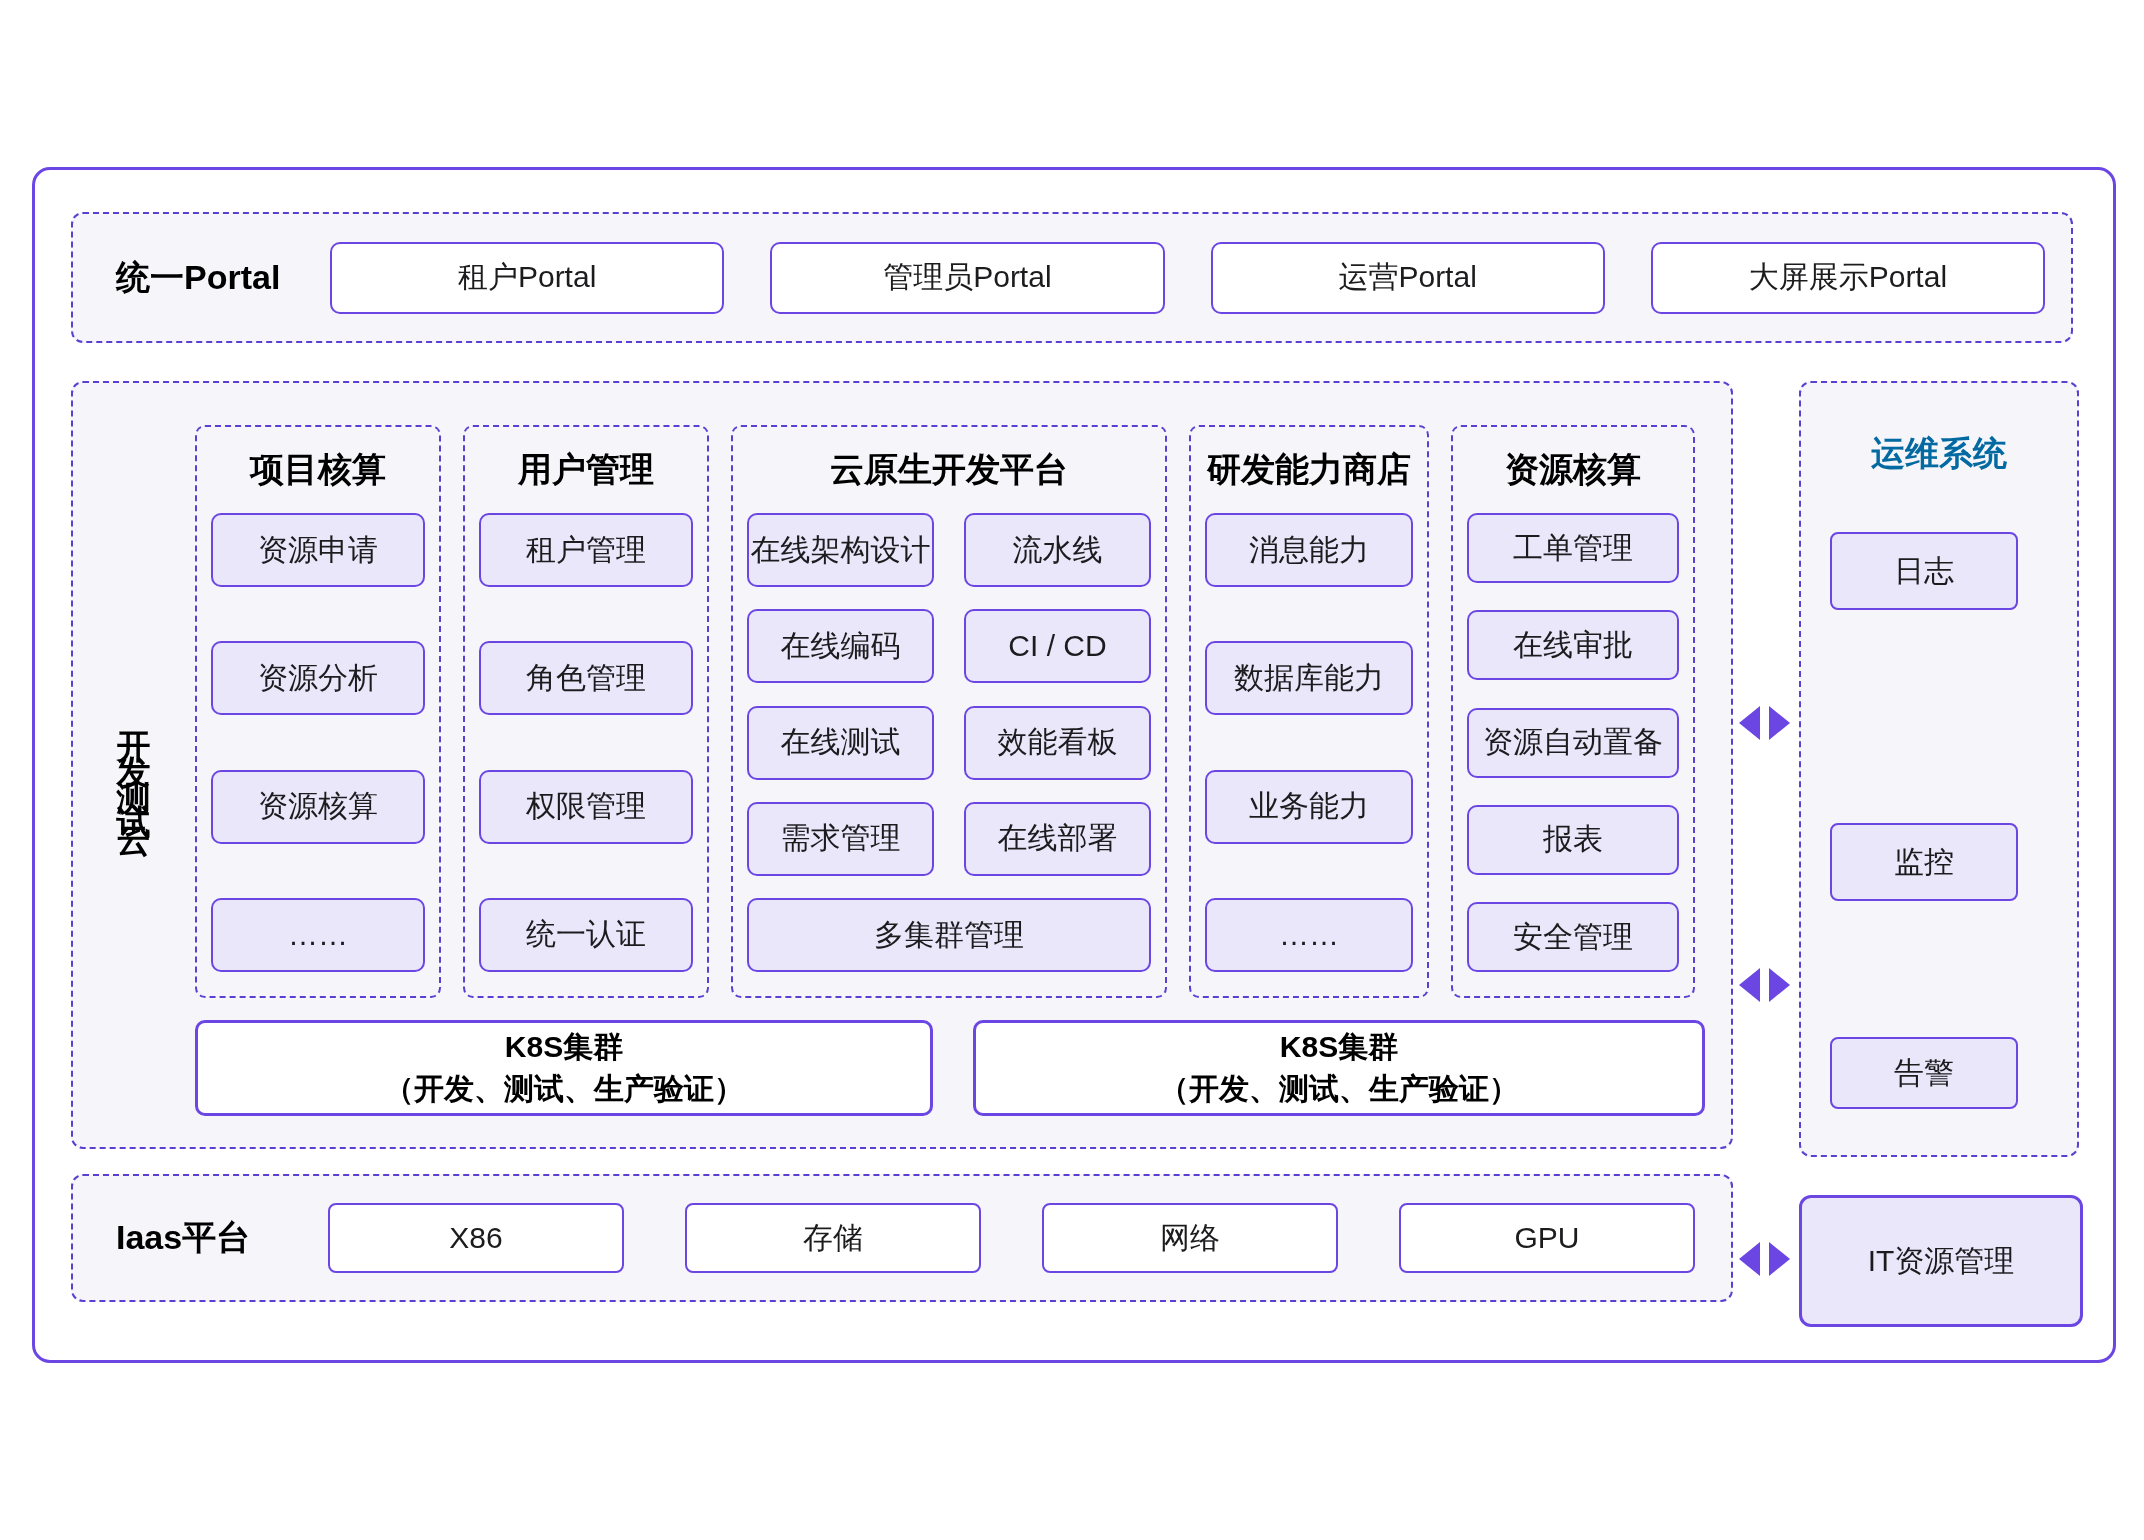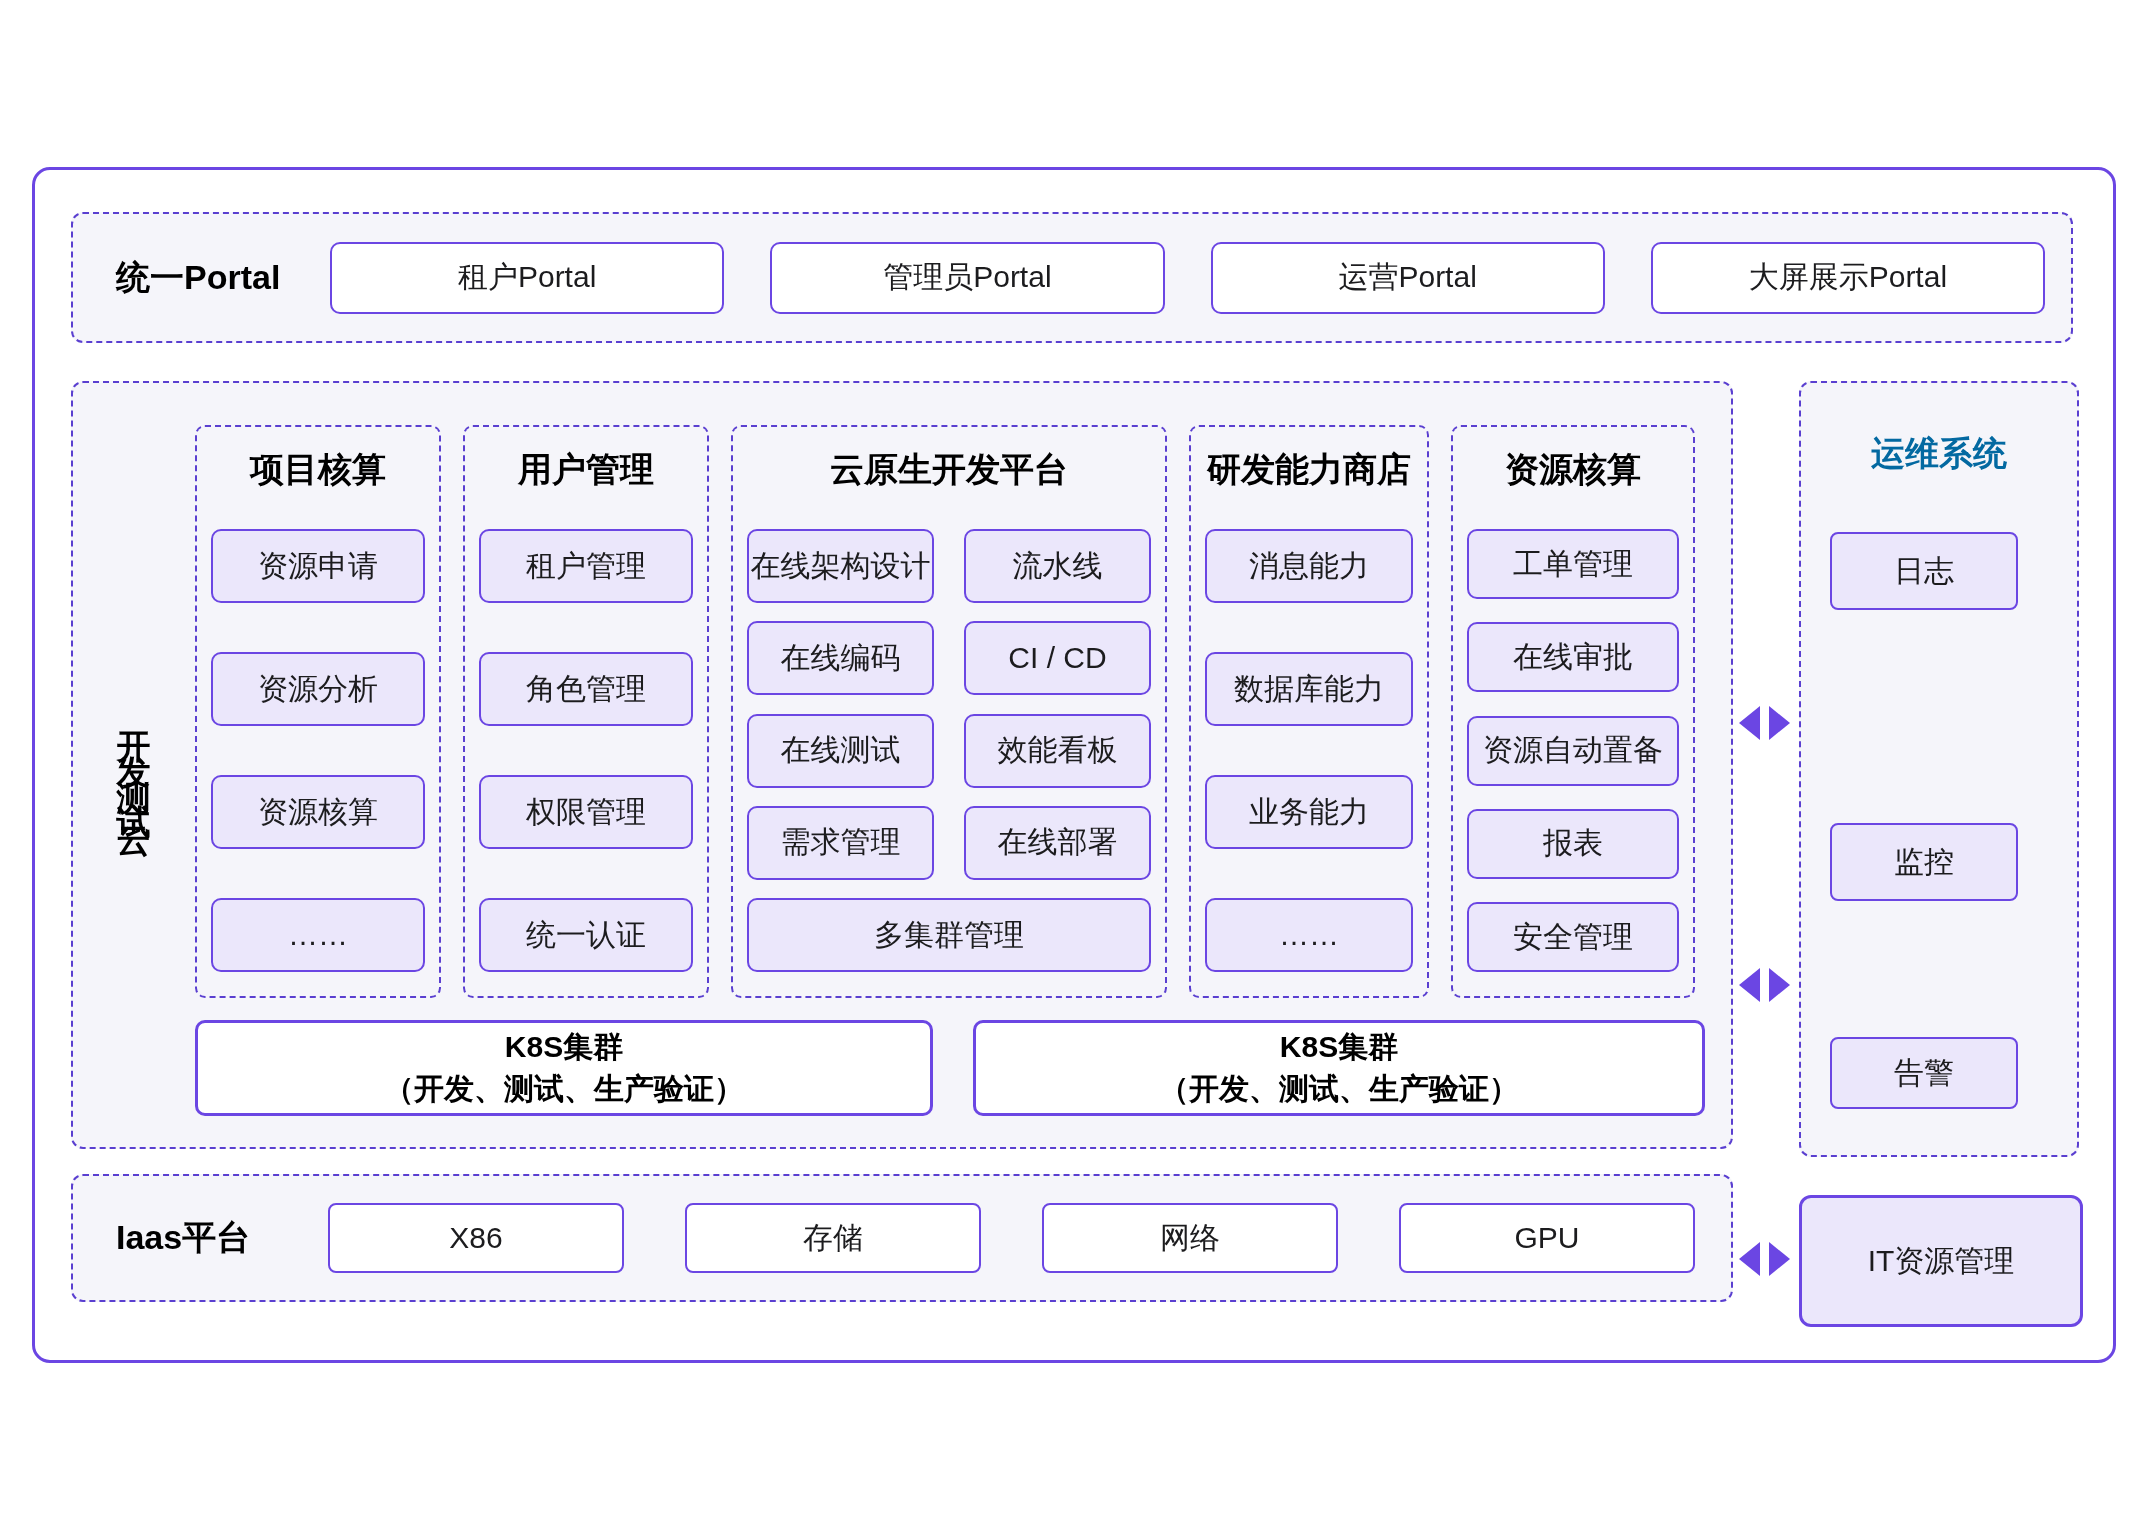--- a/index.html
+++ b/index.html
@@ -31,21 +31,21 @@
   .vlabel span{writing-mode:vertical-rl;text-orientation:upright;font-weight:bold;
                font-size:34px;color:#000;letter-spacing:24px;}
   .columns{position:absolute;left:122px;top:42px;height:573px;display:flex;gap:22px;}
   .col{border:2px dashed var(--dash);border-radius:10px;box-sizing:border-box;
        display:flex;flex-direction:column;padding:20px 14px 24px;}
   .col-1,.col-2{width:246px;}
   .col-3{width:436px;}
   .col-4{width:240px;}
   .col-5{width:244px;}
   .col-title{text-align:center;font-weight:bold;font-size:34px;color:#000;margin-bottom:6px;white-space:nowrap;}
-  .col-items{flex:1;display:flex;flex-direction:column;justify-content:space-between;margin-top:30px;}
+  .col-items{flex:1;display:flex;flex-direction:column;justify-content:space-between;margin-top:14px;}
   .item{height:74px;background:var(--item-fill);border:2.5px solid var(--accent);border-radius:10px;
         display:flex;align-items:center;justify-content:center;font-size:30px;box-sizing:border-box;white-space:nowrap;}
   .col-5 .item{height:70px;}
   .pair-row{display:flex;gap:30px;}
   .pair-row .item{flex:1;}
   .footer-item{height:74px;}
   
   .k8s-row{position:absolute;left:122px;top:637px;display:flex;gap:40px;}
   .k8s-box{height:96px;background:#fff;border:3px solid var(--accent);border-radius:10px;
            display:flex;flex-direction:column;align-items:center;justify-content:center;

